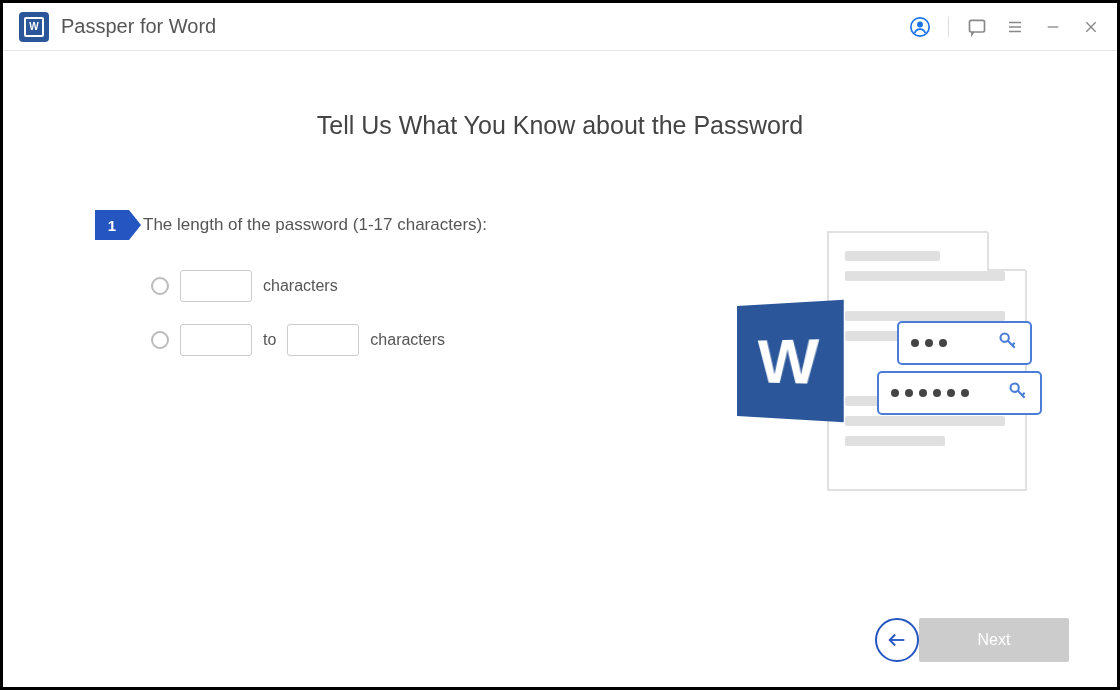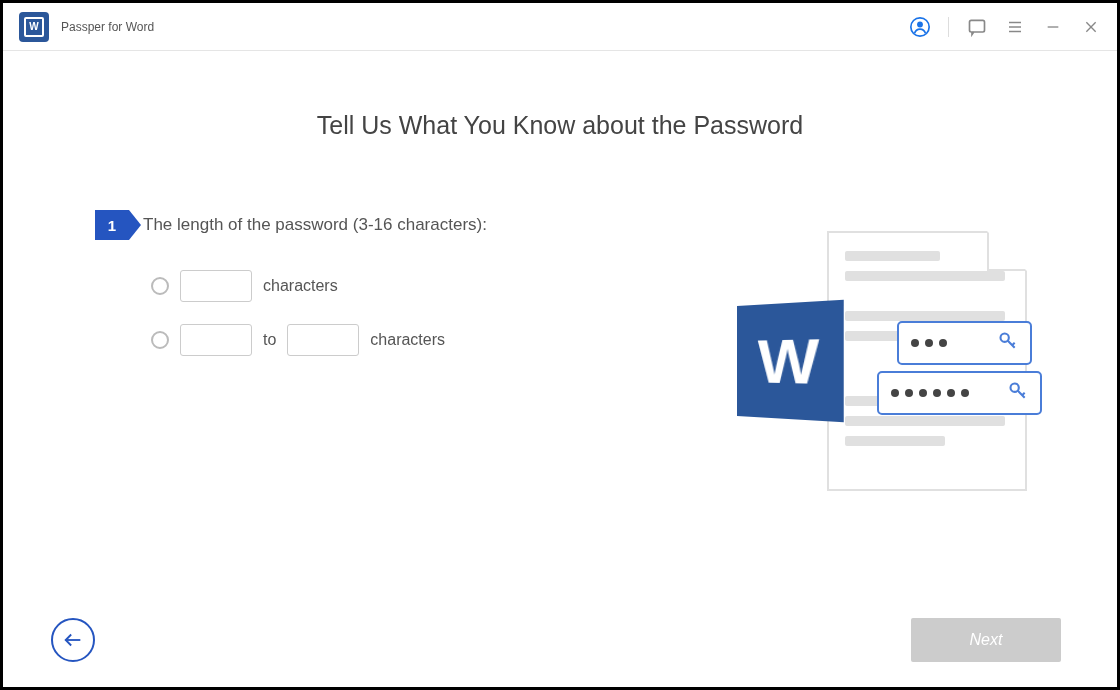--- a/index.html
+++ b/index.html
@@ -44,21 +44,21 @@
       border: 2px solid #fff;
       border-radius: 2px;
       display: flex;
       align-items: center;
       justify-content: center;
       color: #fff;
       font-size: 10px;
       font-weight: bold;
     }
     .app-title {
-      font-size: 12px;
+      font-size: 20px;
       color: #555;
     }
     .titlebar-spacer {
       flex: 1;
     }
     .titlebar-controls {
       display: flex;
       align-items: center;
       gap: 18px;
     }
@@ -253,26 +253,25 @@
       border-radius: 50%;
     }
     .pw-key {
       margin-left: auto;
       color: #4a7dd8;
     }
     .footer {
       position: absolute;
       bottom: 25px;
       left: 0;
-      right: 8px;
+      right: 0;
       padding: 0 48px;
       display: flex;
       align-items: center;
-      justify-content: space-between;
-      font-style: italic;
+      justify-content: flex-end;
     }
     .back-btn {
       width: 44px;
       height: 44px;
       border: 2px solid #2555c0;
       border-radius: 50%;
       display: flex;
       align-items: center;
       justify-content: center;
       cursor: pointer;
@@ -335,21 +334,21 @@
           </svg>
       </div>
     </div>
   </div>
 
   <div class="content">
     <h1 class="main-heading">Tell Us What You Know about the Password</h1>
 
     <div class="question-row">
       <div class="step-badge">1</div>
-      <div class="question-text">The length of the password (3-16 characters):</div>
+      <div class="question-text">The length of the password (1-17 characters):</div>
     </div>
 
     <div class="options">
       <div class="option-row">
         <div class="radio"></div>
         <input class="num-input" value="" style="">
         <span class="option-label">characters</span>
       </div>
       <div class="option-row">
         <div class="radio"></div>

